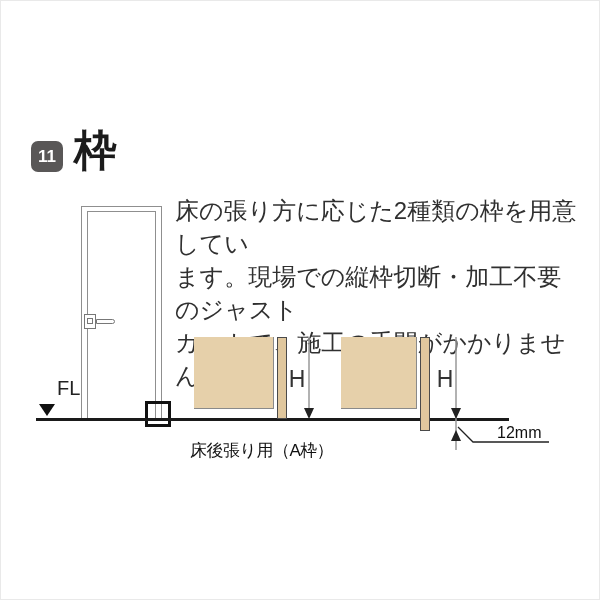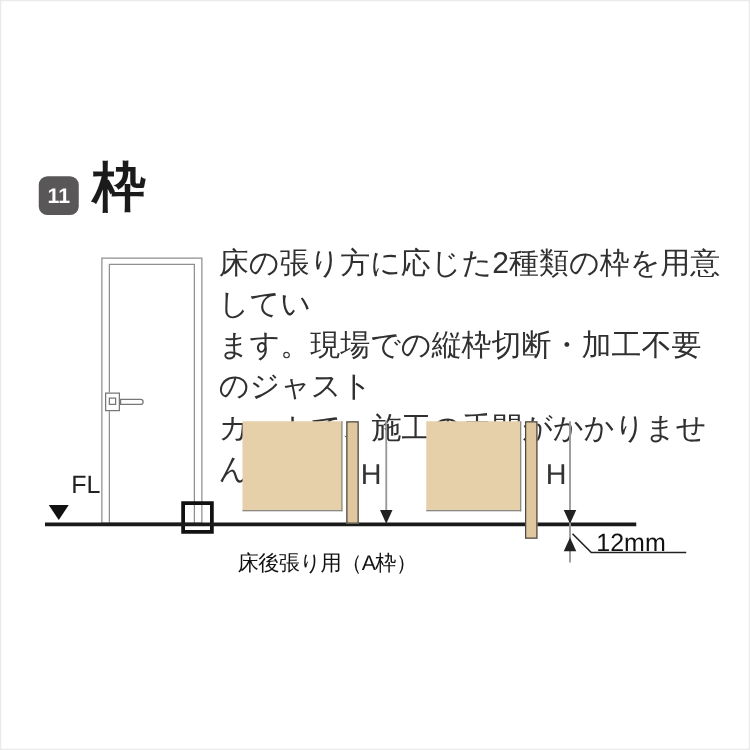--- a/index.html
+++ b/index.html
@@ -50,21 +50,21 @@
   .wall-b{left:340px;width:76px;}
   .strip{position:absolute;top:336px;width:10px;background:var(--frame-fill);border:1px solid var(--frame-border);}
   .strip-a{left:276px;height:82px;}
   .strip-b{left:419px;height:94px;}
   .hlabel{position:absolute;top:365px;width:26px;text-align:center;font-size:23px;color:#333;}
   .hlabel-a{left:283px;}
   .hlabel-b{left:431px;}
   .caption{position:absolute;top:438px;font-size:17px;color:var(--text-label);letter-spacing:-0.5px;}
   .caption-a{left:189px;}
   .caption-b{left:329px;}
-  .offset-label{position:absolute;left:476px;top:423px;font-size:20px;color:#111;}
+  .offset-label{position:absolute;left:496px;top:423px;font-size:16px;color:#111;}
   
   .overlay{position:absolute;left:0;top:0;width:600px;height:600px;pointer-events:none;}
   .overlay .dimline{stroke:var(--dim-line);stroke-width:1.5;fill:none;}
   .overlay .arrowhead{fill:var(--dim-dark);stroke:none;}
   .overlay .leader{stroke:var(--dim-dark);stroke-width:1.3;fill:none;}
 </style>
 </head>
 <body>
 
 <div class="canvas">

